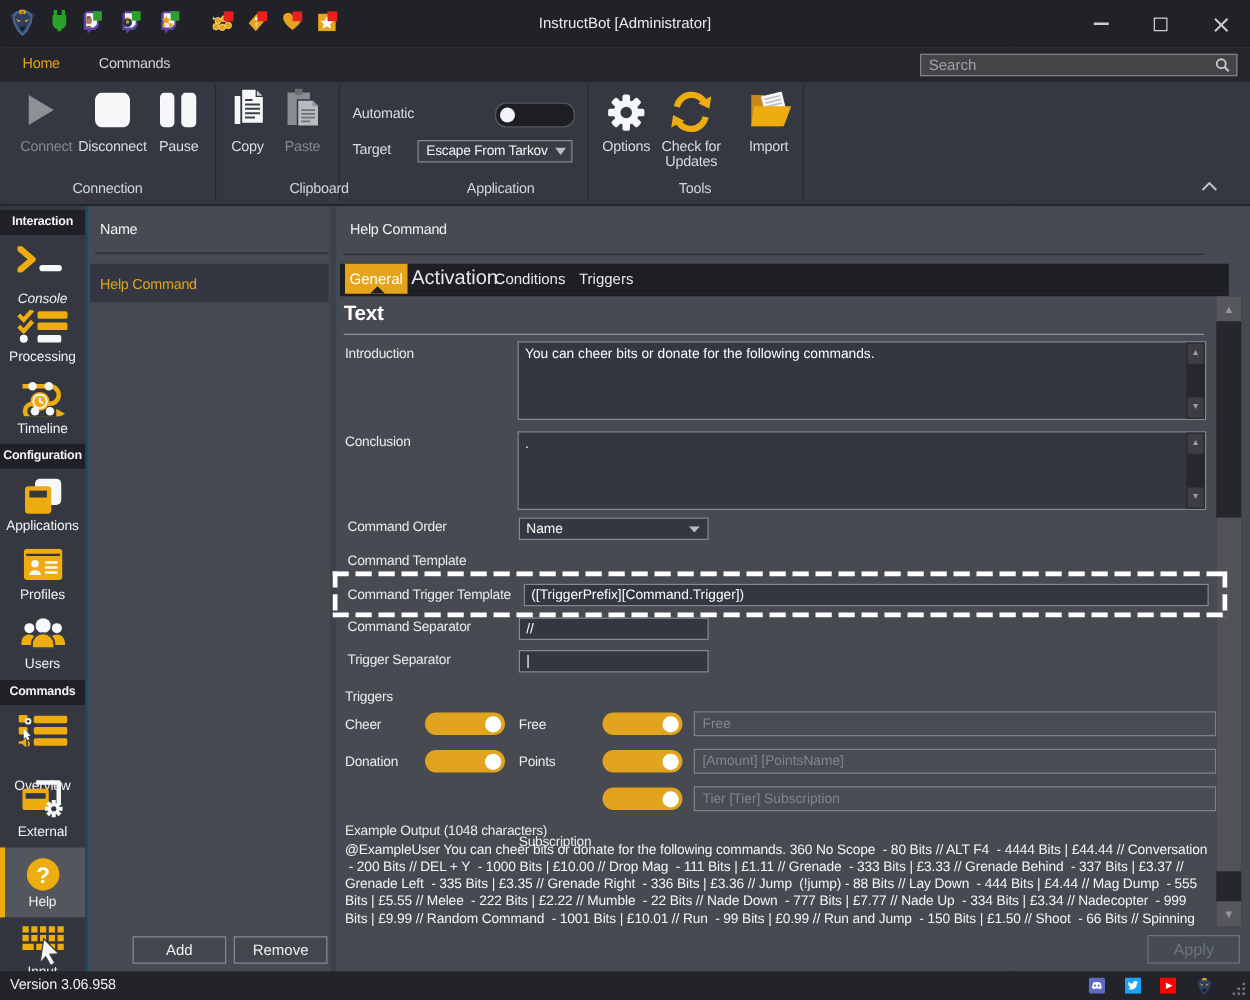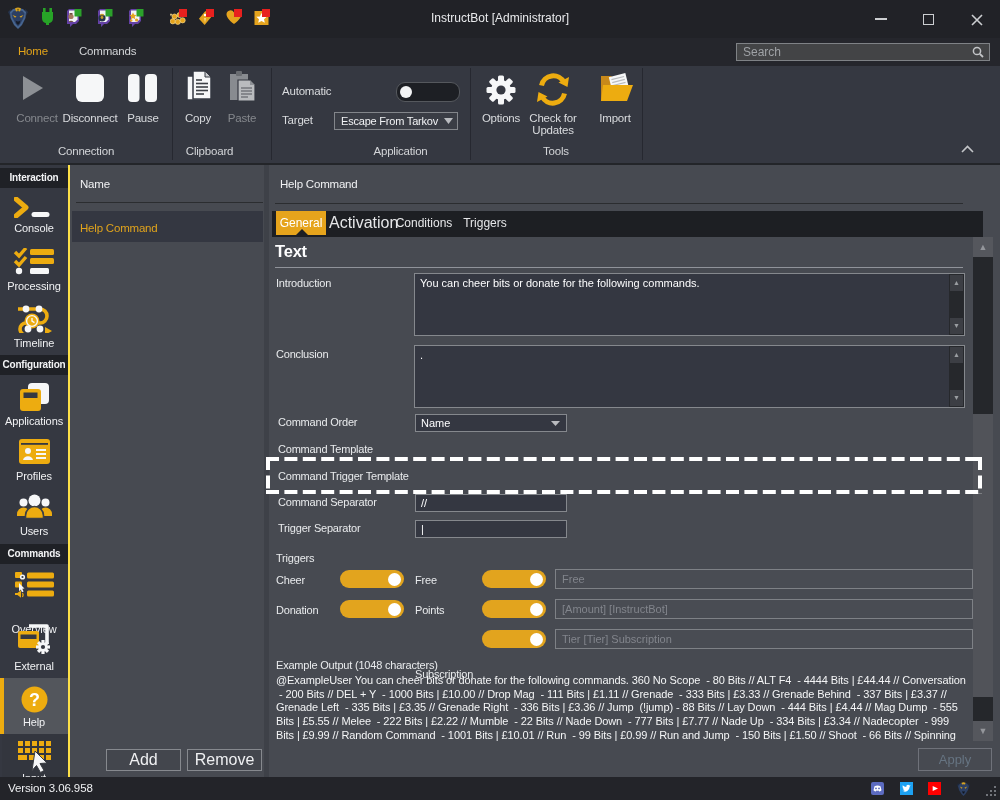--- a/index.html
+++ b/index.html
@@ -15,21 +15,21 @@
   .menutab{top:7px;font-size:11.5px;letter-spacing:-0.2px;}
   #search{left:736px;top:5px;width:246px;height:16px;background:#434446;
     border:1px solid #7f8286;color:#9fa2a6;font-size:12px;line-height:16px;padding-left:6px;}
   
   #ribbon{left:0;top:66px;width:1000px;height:97px;background:#353841;}
   #ribbonedge{left:0;top:163px;width:1000px;height:2px;background:#232529;}
   .vsep{top:2px;width:1px;height:92px;background:#262830;}
   .rlabel{font-size:11.5px;letter-spacing:-0.2px;color:#d9dbde;text-align:center;}
   .grouplabel{top:79px;font-size:11.5px;letter-spacing:-0.2px;color:#d3d5d8;text-align:center;}
   
-  #content{left:0;top:165px;width:1000px;height:612px;background:#fde047;}
+  #content{left:0;top:165px;width:1000px;height:612px;background:#0c4a6e;}
   #sidebar{left:0;top:0;width:68px;height:612px;background:#353841;}
   .shead{left:0;width:68px;height:20px;background:#1f2126;color:#f2f3f5;
     font-weight:bold;font-size:10px;letter-spacing:-0.2px;text-align:center;line-height:20px;}
   .sitem{left:0;width:68px;text-align:center;color:#f0f1f3;font-size:11px;letter-spacing:-0.1px;}
   #midpanel{left:70px;top:0;width:194px;height:612px;background:#474a51;}
   #splitter{left:264px;top:0;width:5px;height:612px;background:#3e4148;}
   #rightpanel{left:269px;top:0;width:731px;height:612px;background:#474a51;}
   
   .flabel{font-size:11px;letter-spacing:-0.2px;color:#e9ebed;}
   .inp{background:#343741;border:1px solid #85888d;color:#fdfdfe;
@@ -39,21 +39,21 @@
   .toggle{width:64px;height:18px;border-radius:9px;background:#e2a41e;}
   .toggle .knob{position:absolute;right:3px;top:2.5px;width:13px;height:13px;
     border-radius:50%;background:#fff;}
   .ta{background:#343741;border:1px solid #85888d;}
   .tascroll{position:absolute;right:0;top:0;width:15px;height:100%;background:#26282c;}
   .tabtn{position:absolute;left:1px;width:13px;height:16px;background:#3c3e44;
     color:#9a9da1;font-size:7px;text-align:center;line-height:16px;}
   .sbtn{position:absolute;left:0;width:20px;height:20px;background:#55575d;
     color:#94969b;font-size:9px;text-align:center;line-height:20px;}
   .btn{background:#43464d;border:1px solid #86898e;color:#eff0f2;
-    font-family:"Liberation Sans",sans-serif;font-size:16px;}
+    font-family:"Liberation Sans",sans-serif;font-size:12px;}
   #extext{left:7px;top:509px;width:700px;font-size:11px;letter-spacing:-0.1px;line-height:13.7px;color:#f4f5f6;white-space:nowrap;}
   #applybtn{left:649px;top:583px;width:74px;height:23px;background:transparent;
     border:1px solid #6f727a;color:#667482;font-family:"Liberation Sans",sans-serif;font-size:13px;}
   
   #statusbar{left:0;top:777px;width:1000px;height:23px;background:#232429;}
 </style>
 </head>
 <body>
 <div id="win">
   <div class="abs" id="titlebar">
@@ -239,37 +239,37 @@
             <line x1="14" y1="5" x2="27" y2="5"></line>
             <line x1="14" y1="8" x2="27" y2="8"></line>
             <line x1="14" y1="11" x2="27" y2="11"></line>
           </g>
         </g>
       <path d="M4 12 h26 l4 0 -6 16 h-26 z" fill="#edac10"></path>
     </svg>
     <div class="abs rlabel" style="left:582px;top:46px;width:66px;">Import</div>
     <div class="abs vsep" style="left:642px;"></div>
     <div class="abs grouplabel" style="left:0px;width:172px;">Connection</div>
-    <div class="abs grouplabel" style="left:160px;width:99px;">Clipboard</div>
+    <div class="abs grouplabel" style="left:180px;width:99px;text-align:right;">Clipboard</div>
     <div class="abs grouplabel" style="left:271px;width:199px;margin-left:30px;">Application</div>
     <div class="abs grouplabel" style="left:470px;width:172px;">Tools</div>
     <svg class="abs" style="left:961px;top:79px;" width="13" height="8" viewBox="0 0 13 8">
       <path d="M1 7 L6.5 1.5 L12 7" fill="none" stroke="#c3c5c8" stroke-width="1.6"></path>
     </svg>
   </div>
   <div class="abs" id="ribbonedge"></div>
   <div class="abs" id="content">
     <div class="abs" id="sidebar">
       <div class="abs shead" style="top:3px;">Interaction</div>
 
       <svg class="abs" style="left:14px;top:32px;" width="40" height="21" viewBox="0 0 40 21">
         <path d="M2 2 L12 10.5 L2 19" fill="none" stroke="#edac10" stroke-width="5" stroke-linecap="round" stroke-linejoin="round"></path>
         <line x1="20" y1="17.5" x2="33" y2="17.5" stroke="#f6f7f8" stroke-width="5" stroke-linecap="round"></line>
       </svg>
-      <div class="abs sitem" style="top:57px;">Console</div>
+      <div class="abs sitem" style="top:68px;font-style:italic;">Console</div>
 
       <svg class="abs" style="left:13px;top:83px;" width="42" height="27" viewBox="0 0 42 27">
         <path d="M2 4 l4 4 7-8" fill="none" stroke="#edac10" stroke-width="3.4"></path>
         <rect x="17" y="1" width="24" height="6" rx="1.5" fill="#edac10"></rect>
         <path d="M2 13 l4 4 7-8" fill="none" stroke="#edac10" stroke-width="3.4"></path>
         <rect x="17" y="10" width="24" height="6" rx="1.5" fill="#edac10"></rect>
         <circle cx="6" cy="23" r="3.2" fill="#f6f7f8"></circle>
         <rect x="17" y="20" width="19" height="6" rx="1.5" fill="#f6f7f8"></rect>
       </svg>
       <div class="abs sitem" style="top:115px;">Processing</div>
@@ -434,20 +434,21 @@
       <div class="abs flabel" style="left:9px;top:278px;">Command Template</div>
       <svg class="abs" style="left:-3px;top:292px;z-index:5;" width="716" height="37" viewBox="0 0 716 37">
         <g stroke="#fff" stroke-width="4" stroke-dasharray="13 5.4">
           <line x1="0" y1="2" x2="716" y2="2"></line>
           <line x1="0" y1="35" x2="716" y2="35"></line>
           <line x1="2" y1="0" x2="2" y2="37"></line>
           <line x1="714" y1="0" x2="714" y2="37"></line>
         </g>
       </svg>
       <div class="abs flabel" style="left:9px;top:305px;">Command Trigger Template</div>
+      <div class="abs inp" style="left:150px;top:302px;width:541px;height:16px;">([TriggerPrefix][Command.Trigger])</div>
       <div class="abs flabel" style="left:9px;top:331px;">Command Separator</div>
       <div class="abs inp" style="left:146px;top:329px;width:145px;height:16px;">//</div>
       <div class="abs flabel" style="left:9px;top:357px;">Trigger Separator</div>
       <div class="abs inp" style="left:146px;top:355px;width:145px;height:16px;">|</div>
       <div class="abs flabel" style="left:7px;top:387px;">Triggers</div>
 
       <div class="abs flabel" style="left:7px;top:409px;">Cheer</div>
       <div class="abs toggle" style="left:71px;top:405px;">
           <div class="knob"></div>
         </div>
@@ -457,21 +458,21 @@
         </div>
       <div class="abs inpdis" style="left:286px;top:404px;width:410px;height:18px;">Free</div>
       <div class="abs flabel" style="left:7px;top:439px;">Donation</div>
       <div class="abs toggle" style="left:71px;top:435px;">
           <div class="knob"></div>
         </div>
       <div class="abs flabel" style="left:146px;top:439px;">Points</div>
       <div class="abs toggle" style="left:213px;top:435px;">
           <div class="knob"></div>
         </div>
-      <div class="abs inpdis" style="left:286px;top:434px;width:410px;height:18px;">[Amount] [InstructBot]</div>
+      <div class="abs inpdis" style="left:286px;top:434px;width:410px;height:18px;">[Amount] [PointsName]</div>
       <div class="abs flabel" style="left:146px;top:469px;margin-top:34px;">Subscription</div>
       <div class="abs toggle" style="left:213px;top:465px;">
           <div class="knob"></div>
         </div>
       <div class="abs inpdis" style="left:286px;top:464px;width:410px;height:18px;">Tier [Tier] Subscription</div>
       <div class="abs flabel" style="left:7px;top:494px;">Example Output (1048 characters)</div>
       <div class="abs" id="extext">@ExampleUser You can cheer bits or donate for the following commands. 360 No Scope&nbsp; - 80 Bits // ALT F4&nbsp; - 4444 Bits | £44.44 // Conversation<br>&nbsp;- 200 Bits // DEL + Y&nbsp; - 1000 Bits | £10.00 // Drop Mag&nbsp; - 111 Bits | £1.11 // Grenade&nbsp; - 333 Bits | £3.33 // Grenade Behind&nbsp; - 337 Bits | £3.37 //<br>Grenade Left&nbsp; - 335 Bits | £3.35 // Grenade Right&nbsp; - 336 Bits | £3.36 // Jump&nbsp; (!jump) - 88 Bits // Lay Down&nbsp; - 444 Bits | £4.44 // Mag Dump&nbsp; - 555<br>Bits | £5.55 // Melee&nbsp; - 222 Bits | £2.22 // Mumble&nbsp; - 22 Bits // Nade Down&nbsp; - 777 Bits | £7.77 // Nade Up&nbsp; - 334 Bits | £3.34 // Nadecopter&nbsp; - 999<br>Bits | £9.99 // Random Command&nbsp; - 1001 Bits | £10.01 // Run&nbsp; - 99 Bits | £0.99 // Run and Jump&nbsp; - 150 Bits | £1.50 // Shoot&nbsp; - 66 Bits // Spinning</div>
 
       <div class="abs" style="left:704px;top:72px;width:20px;height:504px;background:#25272b;">
         <div class="sbtn" style="top:0;">▲</div>

